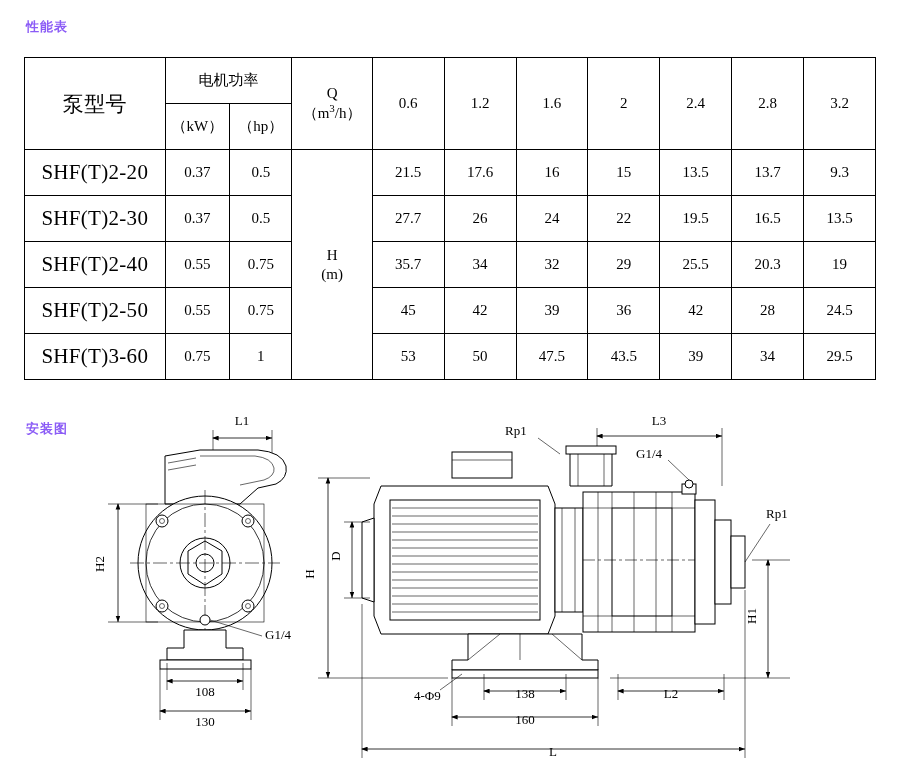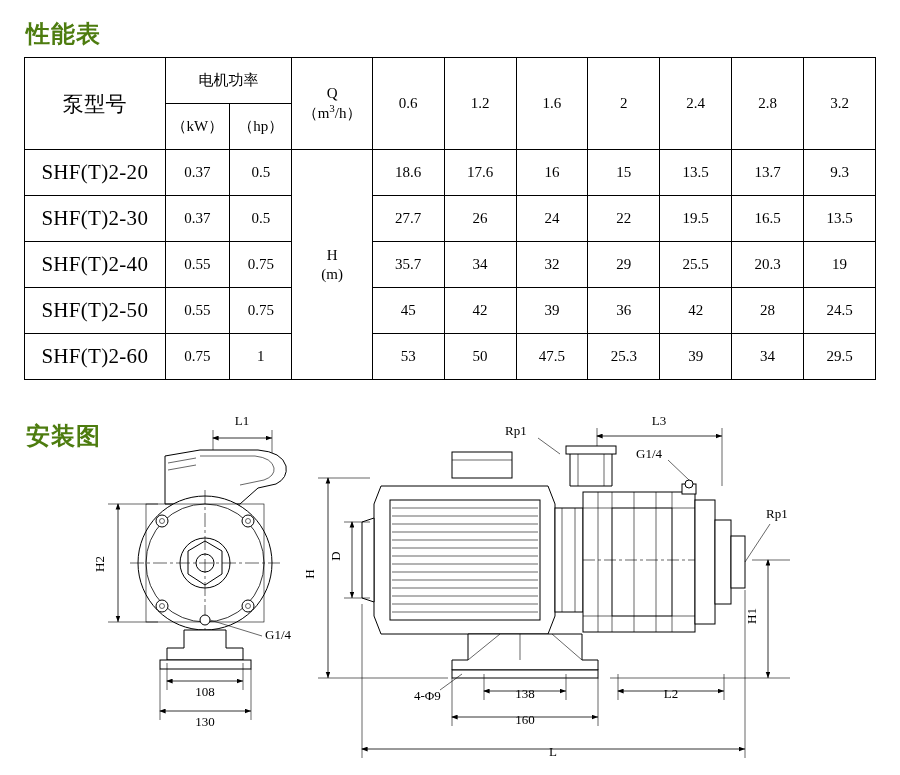--- a/index.html
+++ b/index.html
@@ -11,22 +11,22 @@
     height: 775px;
     background: #ffffff;
     font-family: "Liberation Serif", serif;
     color: #000000;
     position: relative;
     overflow: hidden;
   }
   .section-title {
     font-family: "Liberation Sans", sans-serif;
     font-weight: bold;
-    font-size: 24px;
-    color: #4d7c0f;
+    font-size: 13px;
+    color: #8b5cf6;
     letter-spacing: 1px;
   }
   #perf-title {
     position: absolute;
     left: 26px;
     top: 18px;
   }
   #install-title {
     position: absolute;
     left: 26px;
@@ -122,21 +122,21 @@
       </tr>
 
       <tr>
         <td class="model-cell">SHF(T)2-20</td>
         <td>0.37</td>
         <td>0.5</td>
         <td class="h-cell" rowspan="5">
           <span>H</span><br>
           <span>(m)</span>
         </td>
-        <td>18.6</td>
+        <td>21.5</td>
         <td>17.6</td>
         <td>16</td>
         <td>15</td>
         <td>13.5</td>
         <td>13.7</td>
         <td>9.3</td>
       </tr>
 
       <tr>
         <td class="model-cell">SHF(T)2-30</td>
@@ -171,27 +171,27 @@
         <td>45</td>
         <td>42</td>
         <td>39</td>
         <td>36</td>
         <td>42</td>
         <td>28</td>
         <td>24.5</td>
       </tr>
 
       <tr>
-        <td class="model-cell">SHF(T)2-60</td>
+        <td class="model-cell">SHF(T)3-60</td>
         <td>0.75</td>
         <td>1</td>
         <td>53</td>
         <td>50</td>
         <td>47.5</td>
-        <td>25.3</td>
+        <td>43.5</td>
         <td>39</td>
         <td>34</td>
         <td>29.5</td>
       </tr>
     </tbody>
   </table>
 </div>
 
 <div id="install-title" class="section-title">安装图</div>
 

